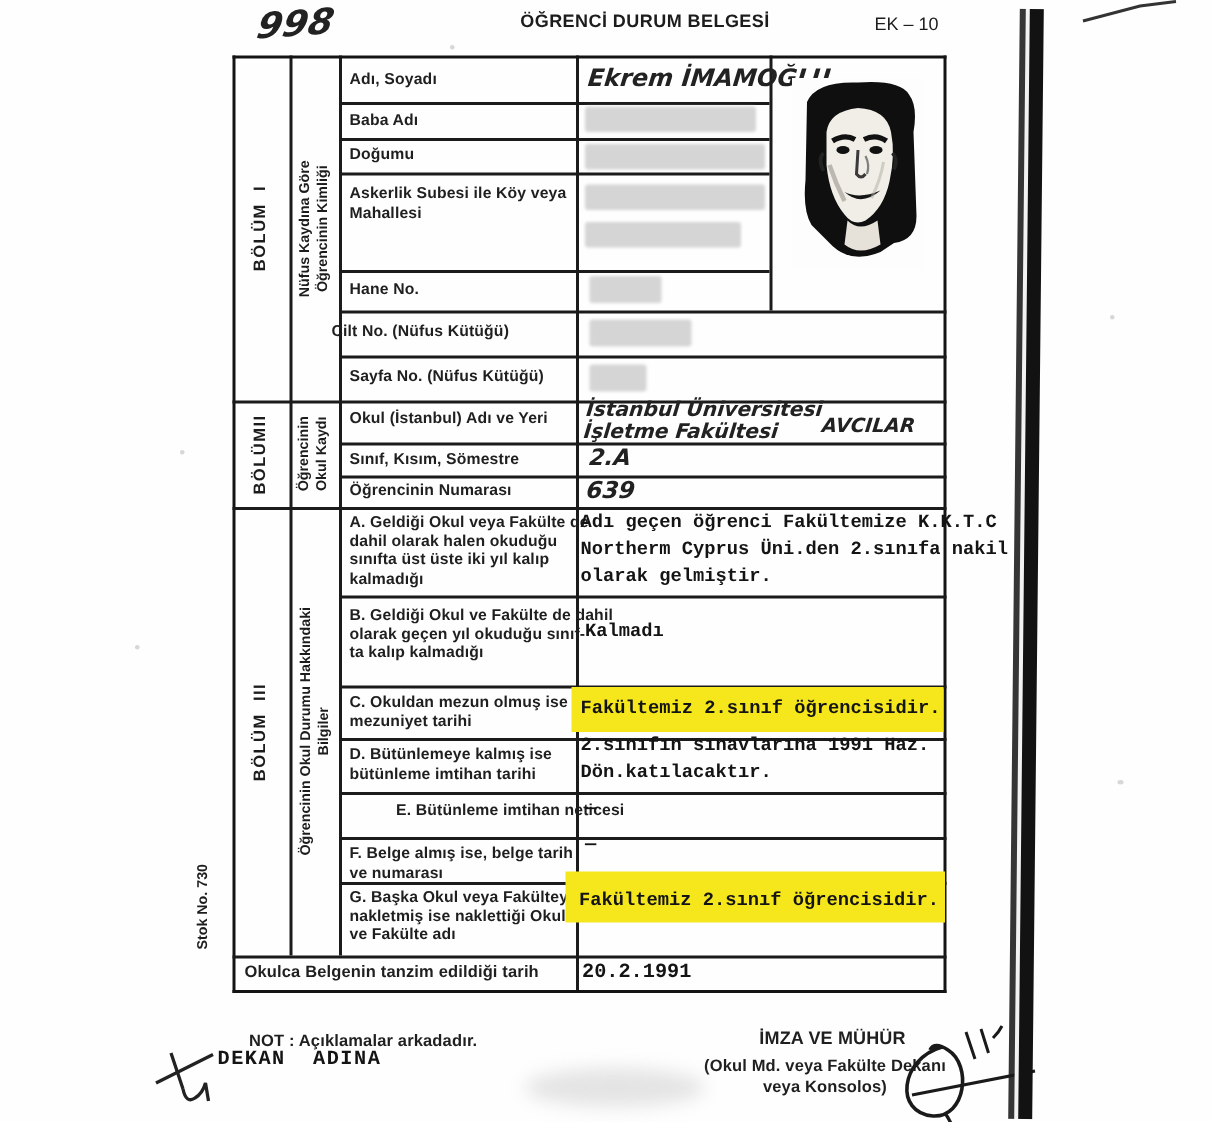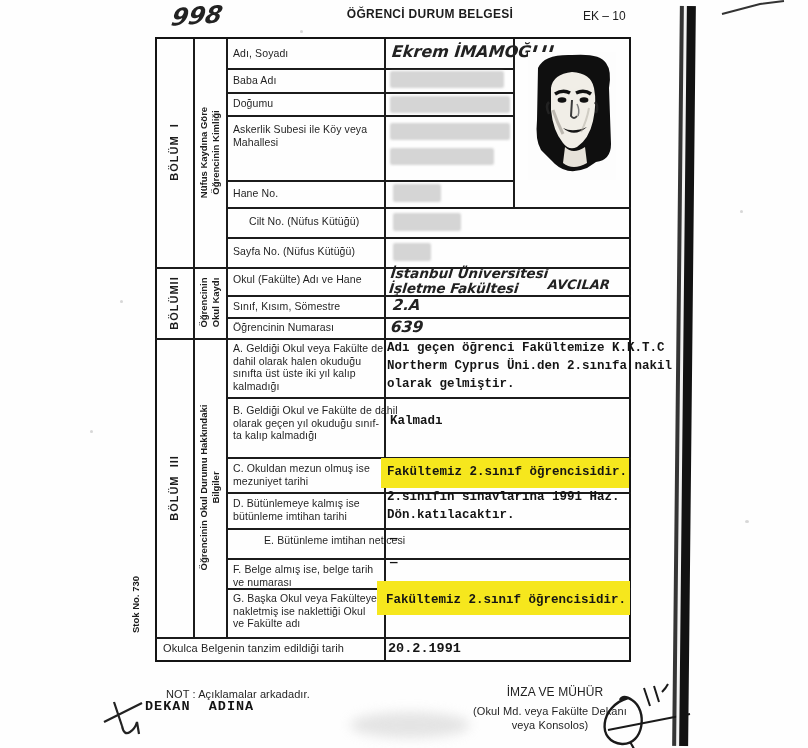--- a/index.html
+++ b/index.html
@@ -5,21 +5,21 @@
   html,body{margin:0;padding:0;background:#e9e9e9;}
   #page{position:relative;width:808px;height:748px;background:#fefefe;overflow:hidden;
         font-family:"Liberation Sans",sans-serif;color:#1c1c1c;}
   .abs{position:absolute;}
   
   .hl,.vl{position:absolute;background:#1b1b1b;}
   .hl{height:2px;}
   .vl{width:2px;}
   .thick{background:#141414;}
   
-  .lbl{position:absolute;font-weight:normal;font-size:10.5px;line-height:12.5px;
+  .lbl{position:absolute;font-weight:bold;font-size:10.5px;line-height:12.5px;
        white-space:pre-line;color:#1f1f1f;letter-spacing:0.1px;}
   
   .typed{position:absolute;font-family:"Liberation Mono","DejaVu Sans Mono",monospace;
          font-weight:bold;font-size:12.5px;line-height:18px;white-space:pre;color:#141414;}
   
   .hw{position:absolute;font-family:"DejaVu Sans",sans-serif;font-style:italic;
       color:#222;white-space:pre-line;transform:skewX(-6deg);}
   
   .vbox{position:absolute;display:flex;align-items:center;justify-content:center;}
   .vbox span{transform:rotate(-90deg);white-space:pre;text-align:center;font-weight:bold;}
@@ -91,23 +91,23 @@
     <span class="sect-sub">Öğrencinin Okul Durumu Hakkındaki
 Bilgiler</span>
   </div>
 
   <div class="lbl" style="left:233px;top:47px;">Adı, Soyadı</div>
   <div class="lbl" style="left:233px;top:74px;">Baba Adı</div>
   <div class="lbl" style="left:233px;top:97px;">Doğumu</div>
   <div class="lbl" style="left:233px;top:123px;">Askerlik Subesi ile Köy veya
 Mahallesi</div>
   <div class="lbl" style="left:233px;top:187px;">Hane No.</div>
-  <div class="lbl" style="left:249px;top:215px;">Cilt No. (Nüfus Kütüğü)</div>
+  <div class="lbl" style="left:221px;top:215px;">Cilt No. (Nüfus Kütüğü)</div>
   <div class="lbl" style="left:233px;top:245px;">Sayfa No. (Nüfus Kütüğü)</div>
-  <div class="lbl" style="left:233px;top:273px;">Okul (Fakülte) Adı ve Hane</div>
+  <div class="lbl" style="left:233px;top:273px;">Okul (İstanbul) Adı ve Yeri</div>
   <div class="lbl" style="left:233px;top:300px;">Sınıf, Kısım, Sömestre</div>
   <div class="lbl" style="left:233px;top:321px;">Öğrencinin Numarası</div>
   <div class="lbl" style="left:233px;top:342px;">A. Geldiği Okul veya Fakülte de
 dahil olarak halen okuduğu
 sınıfta üst üste iki yıl kalıp
 kalmadığı</div>
   <div class="lbl" style="left:233px;top:462px;">C. Okuldan mezun olmuş ise
 mezuniyet tarihi</div>
   <div class="lbl" style="left:233px;top:404px;">B. Geldiği Okul ve Fakülte de dahil
 olarak geçen yıl okuduğu sınıf-

